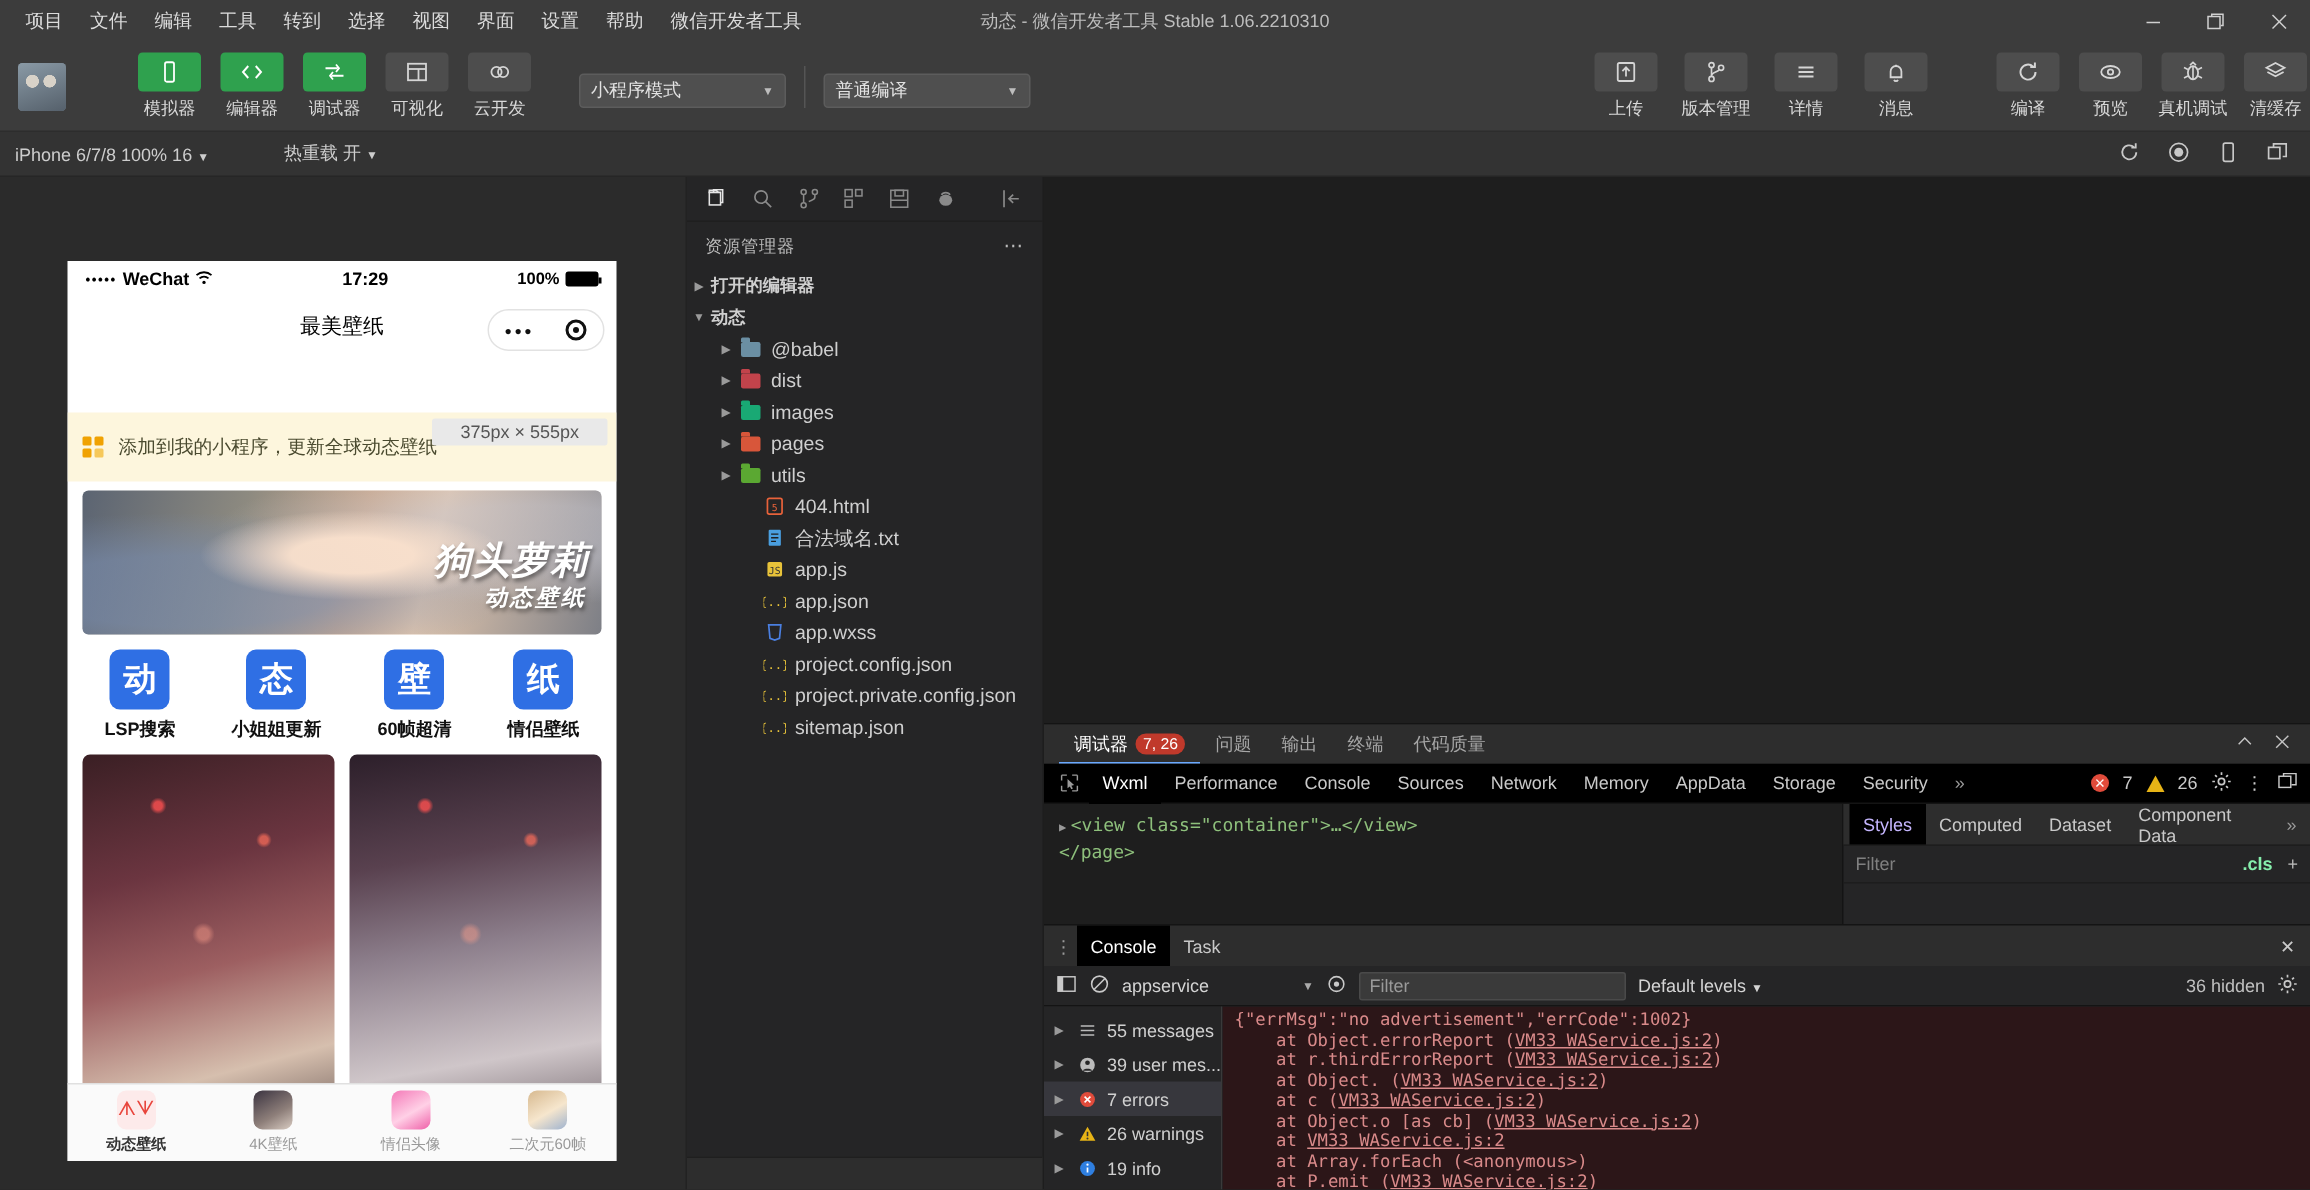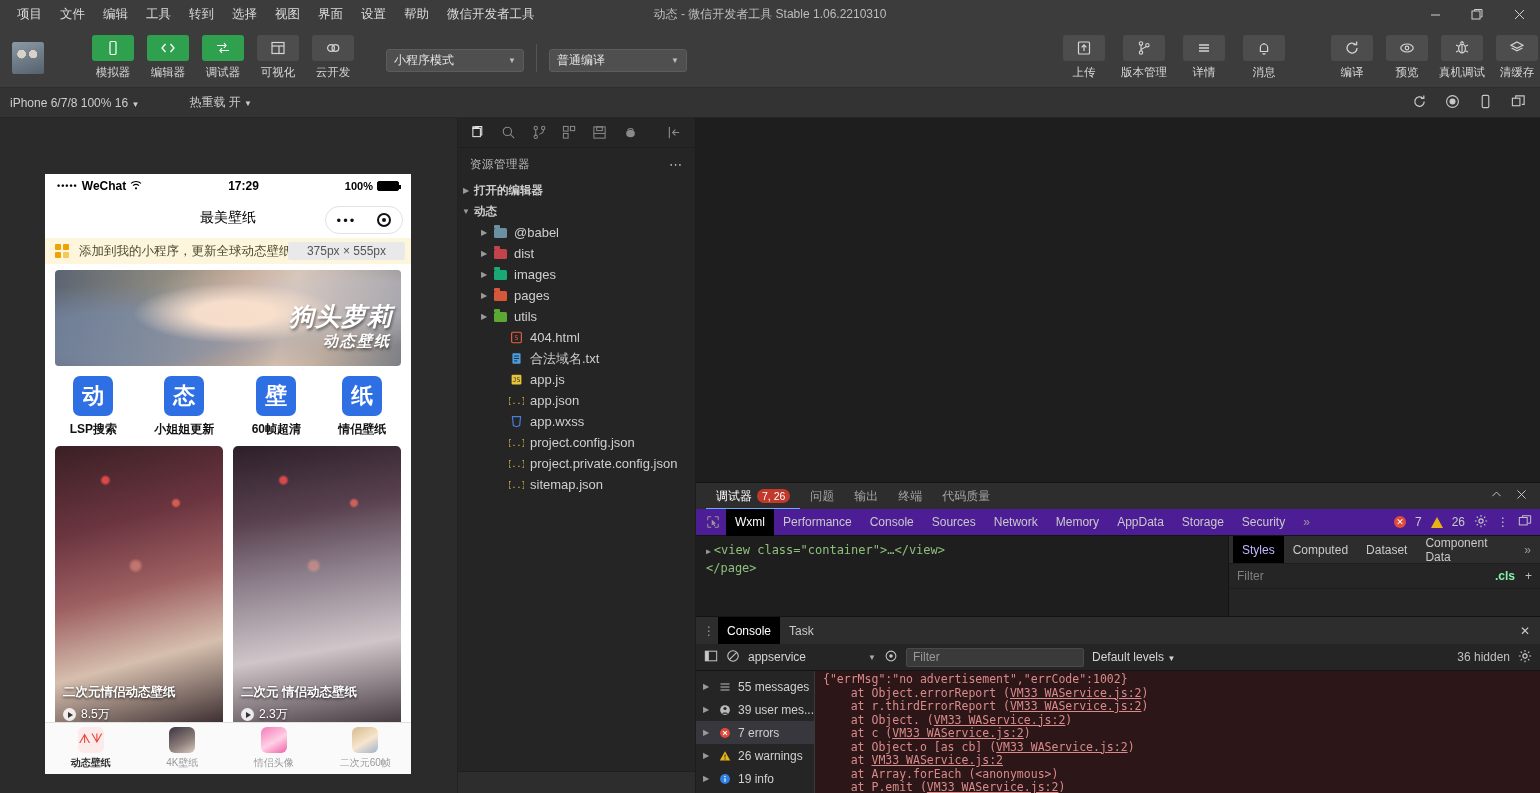--- a/index.html
+++ b/index.html
@@ -60,21 +60,21 @@
   .sb-r{ display:flex; align-items:center; gap:4px; font-size:11px;}
   .batt{ width:22px; height:10px; border:1px solid #000; border-radius:2px; position:relative; background:#000;}
   .batt:after{content:""; position:absolute; right:-3px; top:3px; width:2px; height:4px; background:#000;}
   .navbar{ height:40px; display:flex; align-items:center; justify-content:center; position:relative; }
   .navtitle{ font-size:14px; color:#000; font-weight:500;}
   .caps{ position:absolute; right:8px; top:8px; width:78px; height:28px; border:1px solid #e2e2e2; border-radius:14px;
         display:flex; align-items:center; justify-content:space-around; background:#fff;}
   .caps .d3{ letter-spacing:2px; font-size:13px; color:#111;}
   .caps .tgt{ width:14px; height:14px; border:2px solid #111; border-radius:50%; position:relative;}
   .caps .tgt:after{content:""; position:absolute; left:3px; top:3px; width:4px; height:4px; background:#111; border-radius:50%;}
-  .addbar{ height:26px; background:#fdf6dd; display:flex; align-items:center; padding:0 10px; gap:8px; position:relative;}
+  .addbar{ height:46px; background:#fdf6dd; display:flex; align-items:center; padding:0 10px; gap:8px; position:relative;margin-top:37px;}
   .addbar .bico{ width:16px; height:14px; flex:0 0 16px; position:relative;}
   .addbar .bico i{ position:absolute; width:6px; height:6px; background:#f0a202; border-radius:1px;}
   .addbar .bico i:nth-child(1){left:0;top:0}.addbar .bico i:nth-child(2){left:8px;top:0}
   .addbar .bico i:nth-child(3){left:0;top:8px}.addbar .bico i:nth-child(4){left:8px;top:8px;background:#f6c85a}
   .addbar .tx{ font-size:12.5px; color:#4a4a2f;}
   .sizebadge{ position:absolute; right:6px; top:4px; background:#e9e9e9; color:#555; font-size:12px; padding:2px 19px; border-radius:2px;}
   .hero{ margin:6px 10px 0; height:96px; border-radius:4px; overflow:hidden; position:relative;
     background:linear-gradient(105deg,#5b6472 0%,#8d8a80 30%,#caa98f 52%,#e0c5ad 66%,#7d7f86 100%);}
   .hero .blur{position:absolute; inset:0;
     background:
@@ -141,21 +141,21 @@
   
   .rightcol{ flex:1; display:flex; flex-direction:column; background:#1f1f1f; min-width:0;}
   .editorblank{ flex:0 0 364px; background:#1e1e1e;}
   .devtools{ flex:1; display:flex; flex-direction:column; background:#252526; border-top:1px solid #141414; min-height:0;}
   .dtabs{ height:26px; display:flex; align-items:center; padding:0 10px; background:#2d2d2d; position:relative;}
   .dtab{ font-size:12px; color:#a6a6a6; padding:0 10px; line-height:26px; height:26px; display:flex; align-items:center; gap:5px;}
   .dtab.act{ color:#fff; border-bottom:1px solid #6aa9ff;}
   .badge{ background:#c0392b; color:#fff; font-size:10.5px; border-radius:8px; padding:0 5px; line-height:14px;}
   .dtabs .rt{ margin-left:auto; display:flex; gap:12px; color:#c4c4c4; padding-right:2px;}
 
-  .ctabs{ height:27px; background:#4c1d95; display:flex; align-items:center; padding-left:4px; border-bottom:1px solid #141414;}
+  .ctabs{ height:27px; background:#000000; display:flex; align-items:center; padding-left:4px; border-bottom:1px solid #141414;}
   .ctabs .pick{ width:26px; display:flex; align-items:center; justify-content:center; color:#9a9a9a;}
   .ctab{ font-size:12px; color:#c9c9c9; padding:0 9px; height:27px; display:flex; align-items:center;}
   .ctab.act{ background:#000; color:#fff;}
   .ctab.chev{ color:#9a9a9a;}
   .ctabs .rr{ margin-left:auto; display:flex; align-items:center; gap:9px; padding-right:8px; color:#c9c9c9; font-size:12px;}
   .errdot{ width:12px;height:12px;border-radius:50%;background:#e14b3b;color:#fff;font-size:9px;display:flex;align-items:center;justify-content:center;}
   .warntri{ width:0;height:0;border-left:6px solid transparent;border-right:6px solid transparent;border-bottom:11px solid #e7b416;}
 
   .wxmlrow{ display:flex; flex:0 0 80px; min-height:0;}
   .wxmlpane{ flex:1; background:#1e1e1e; padding:6px 10px; font-family:"DejaVu Sans Mono","Liberation Mono",monospace;

